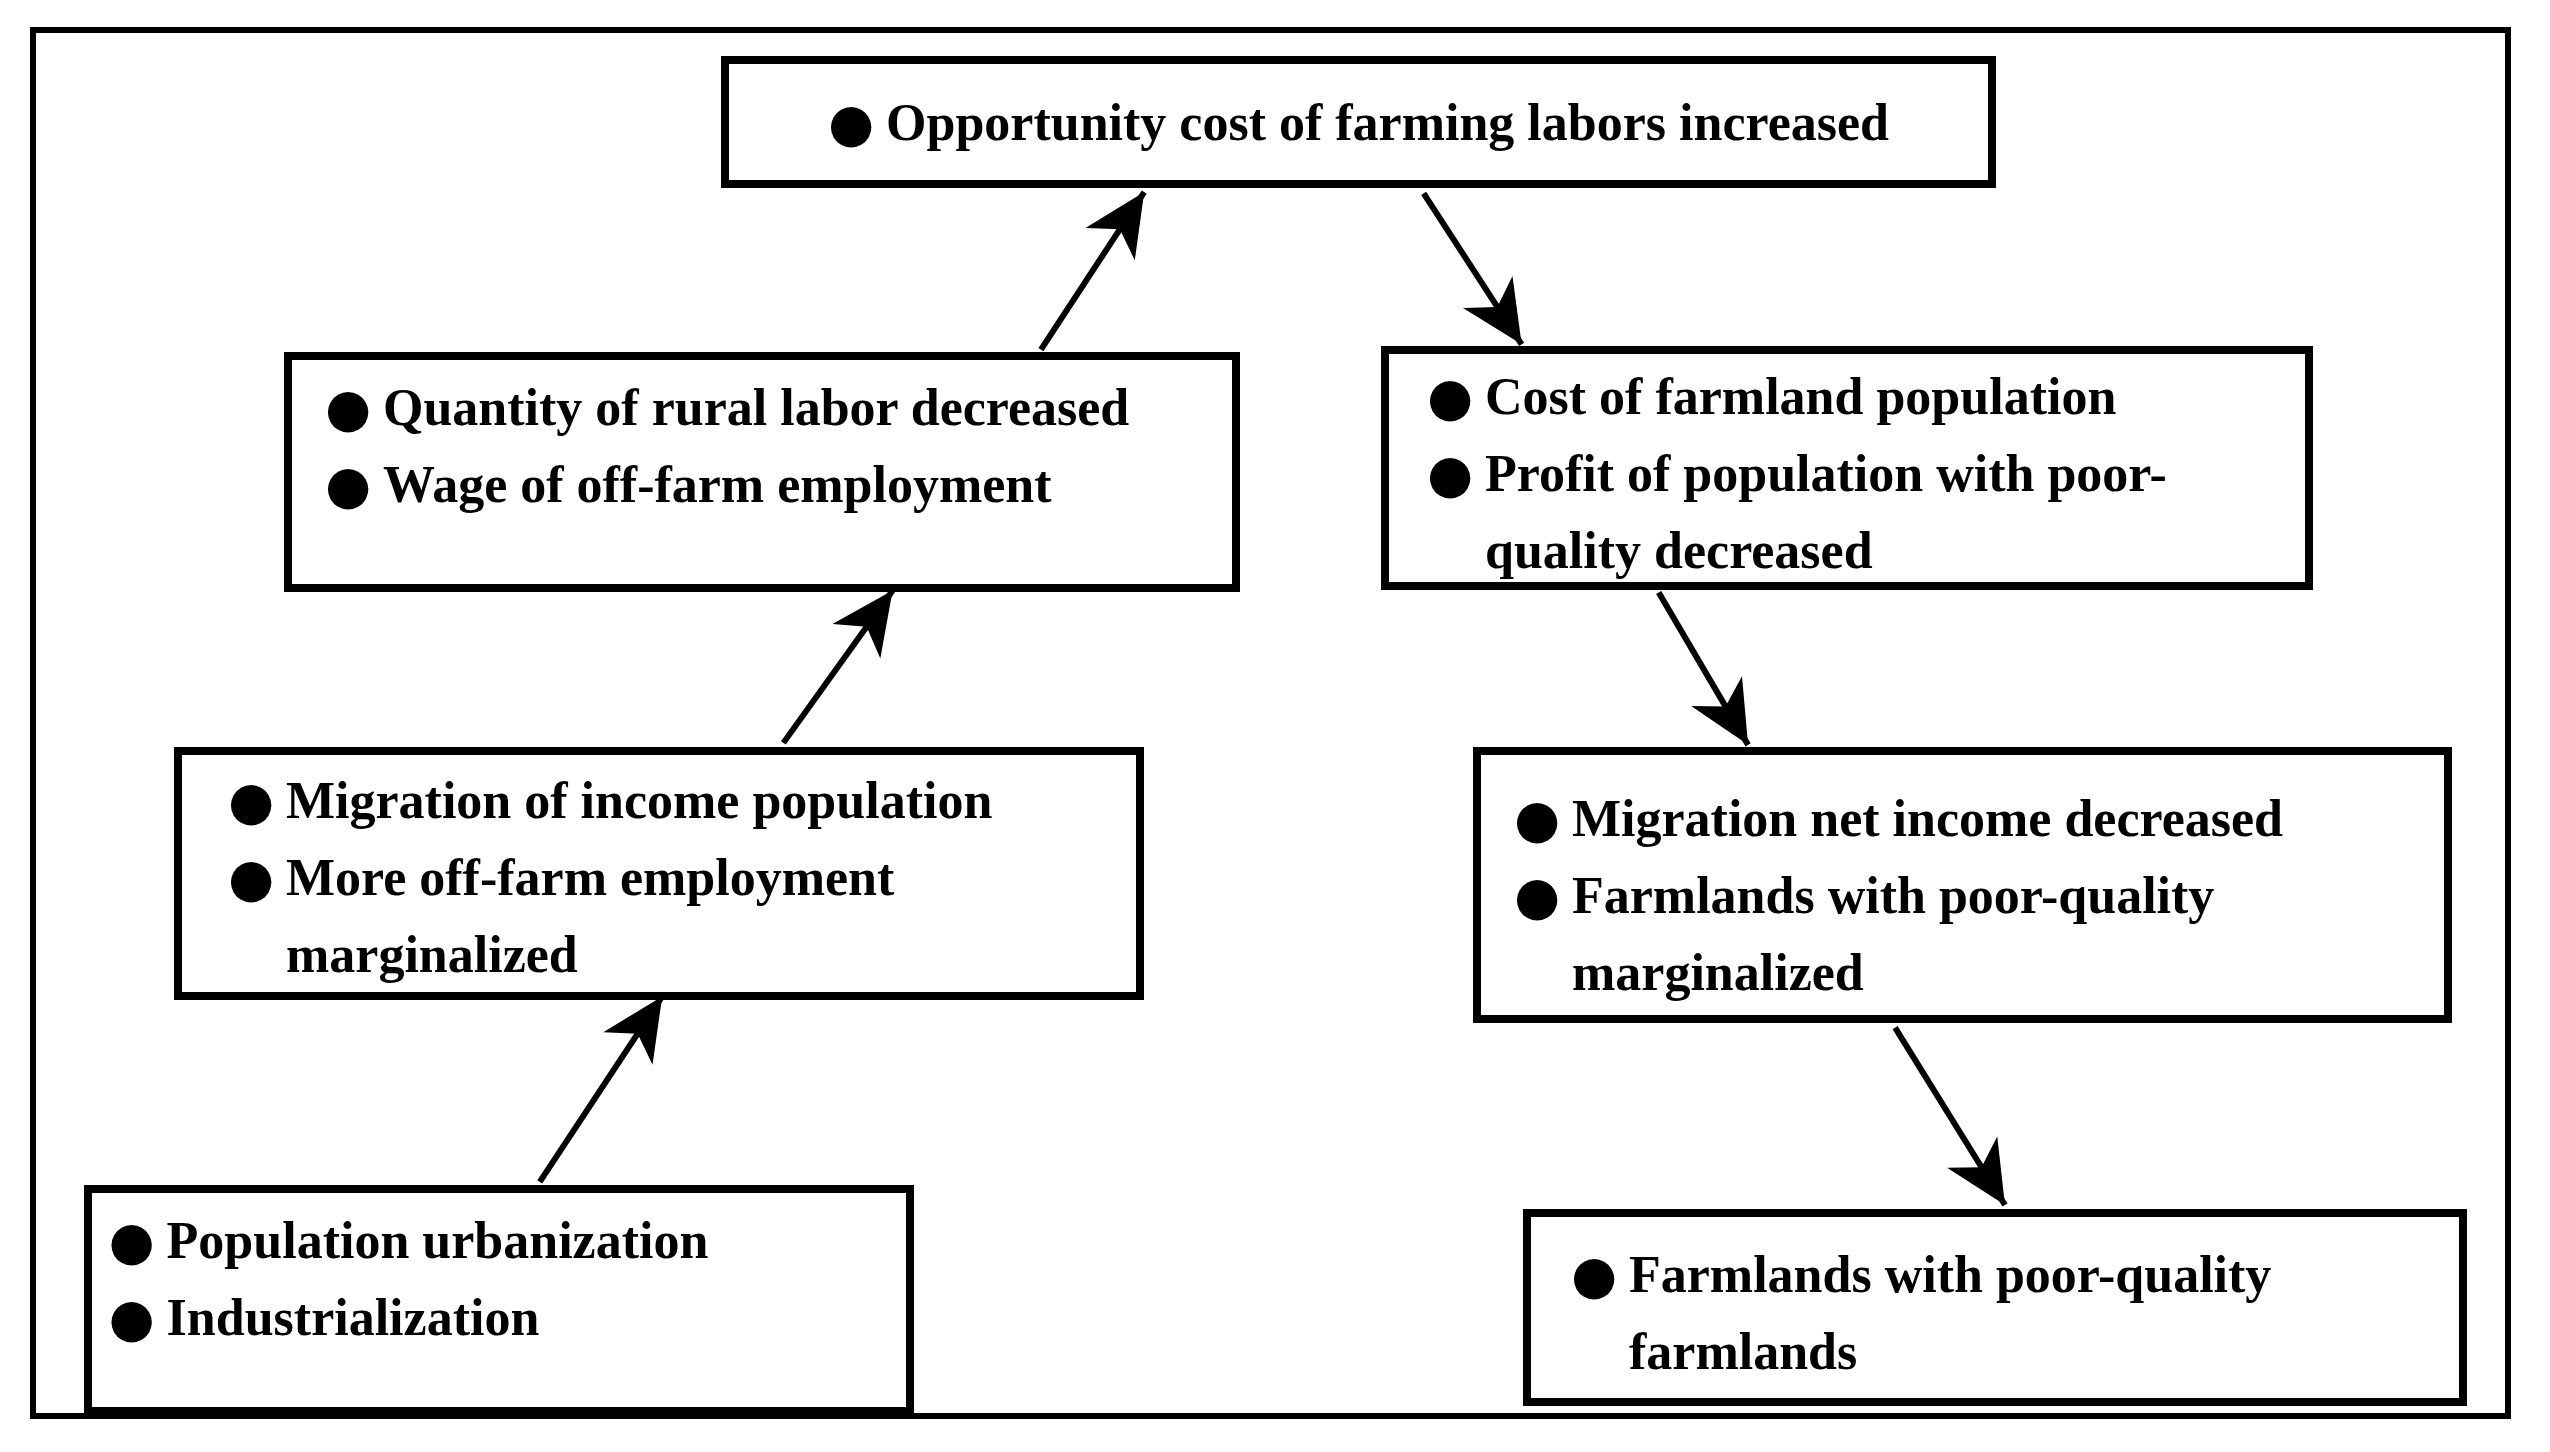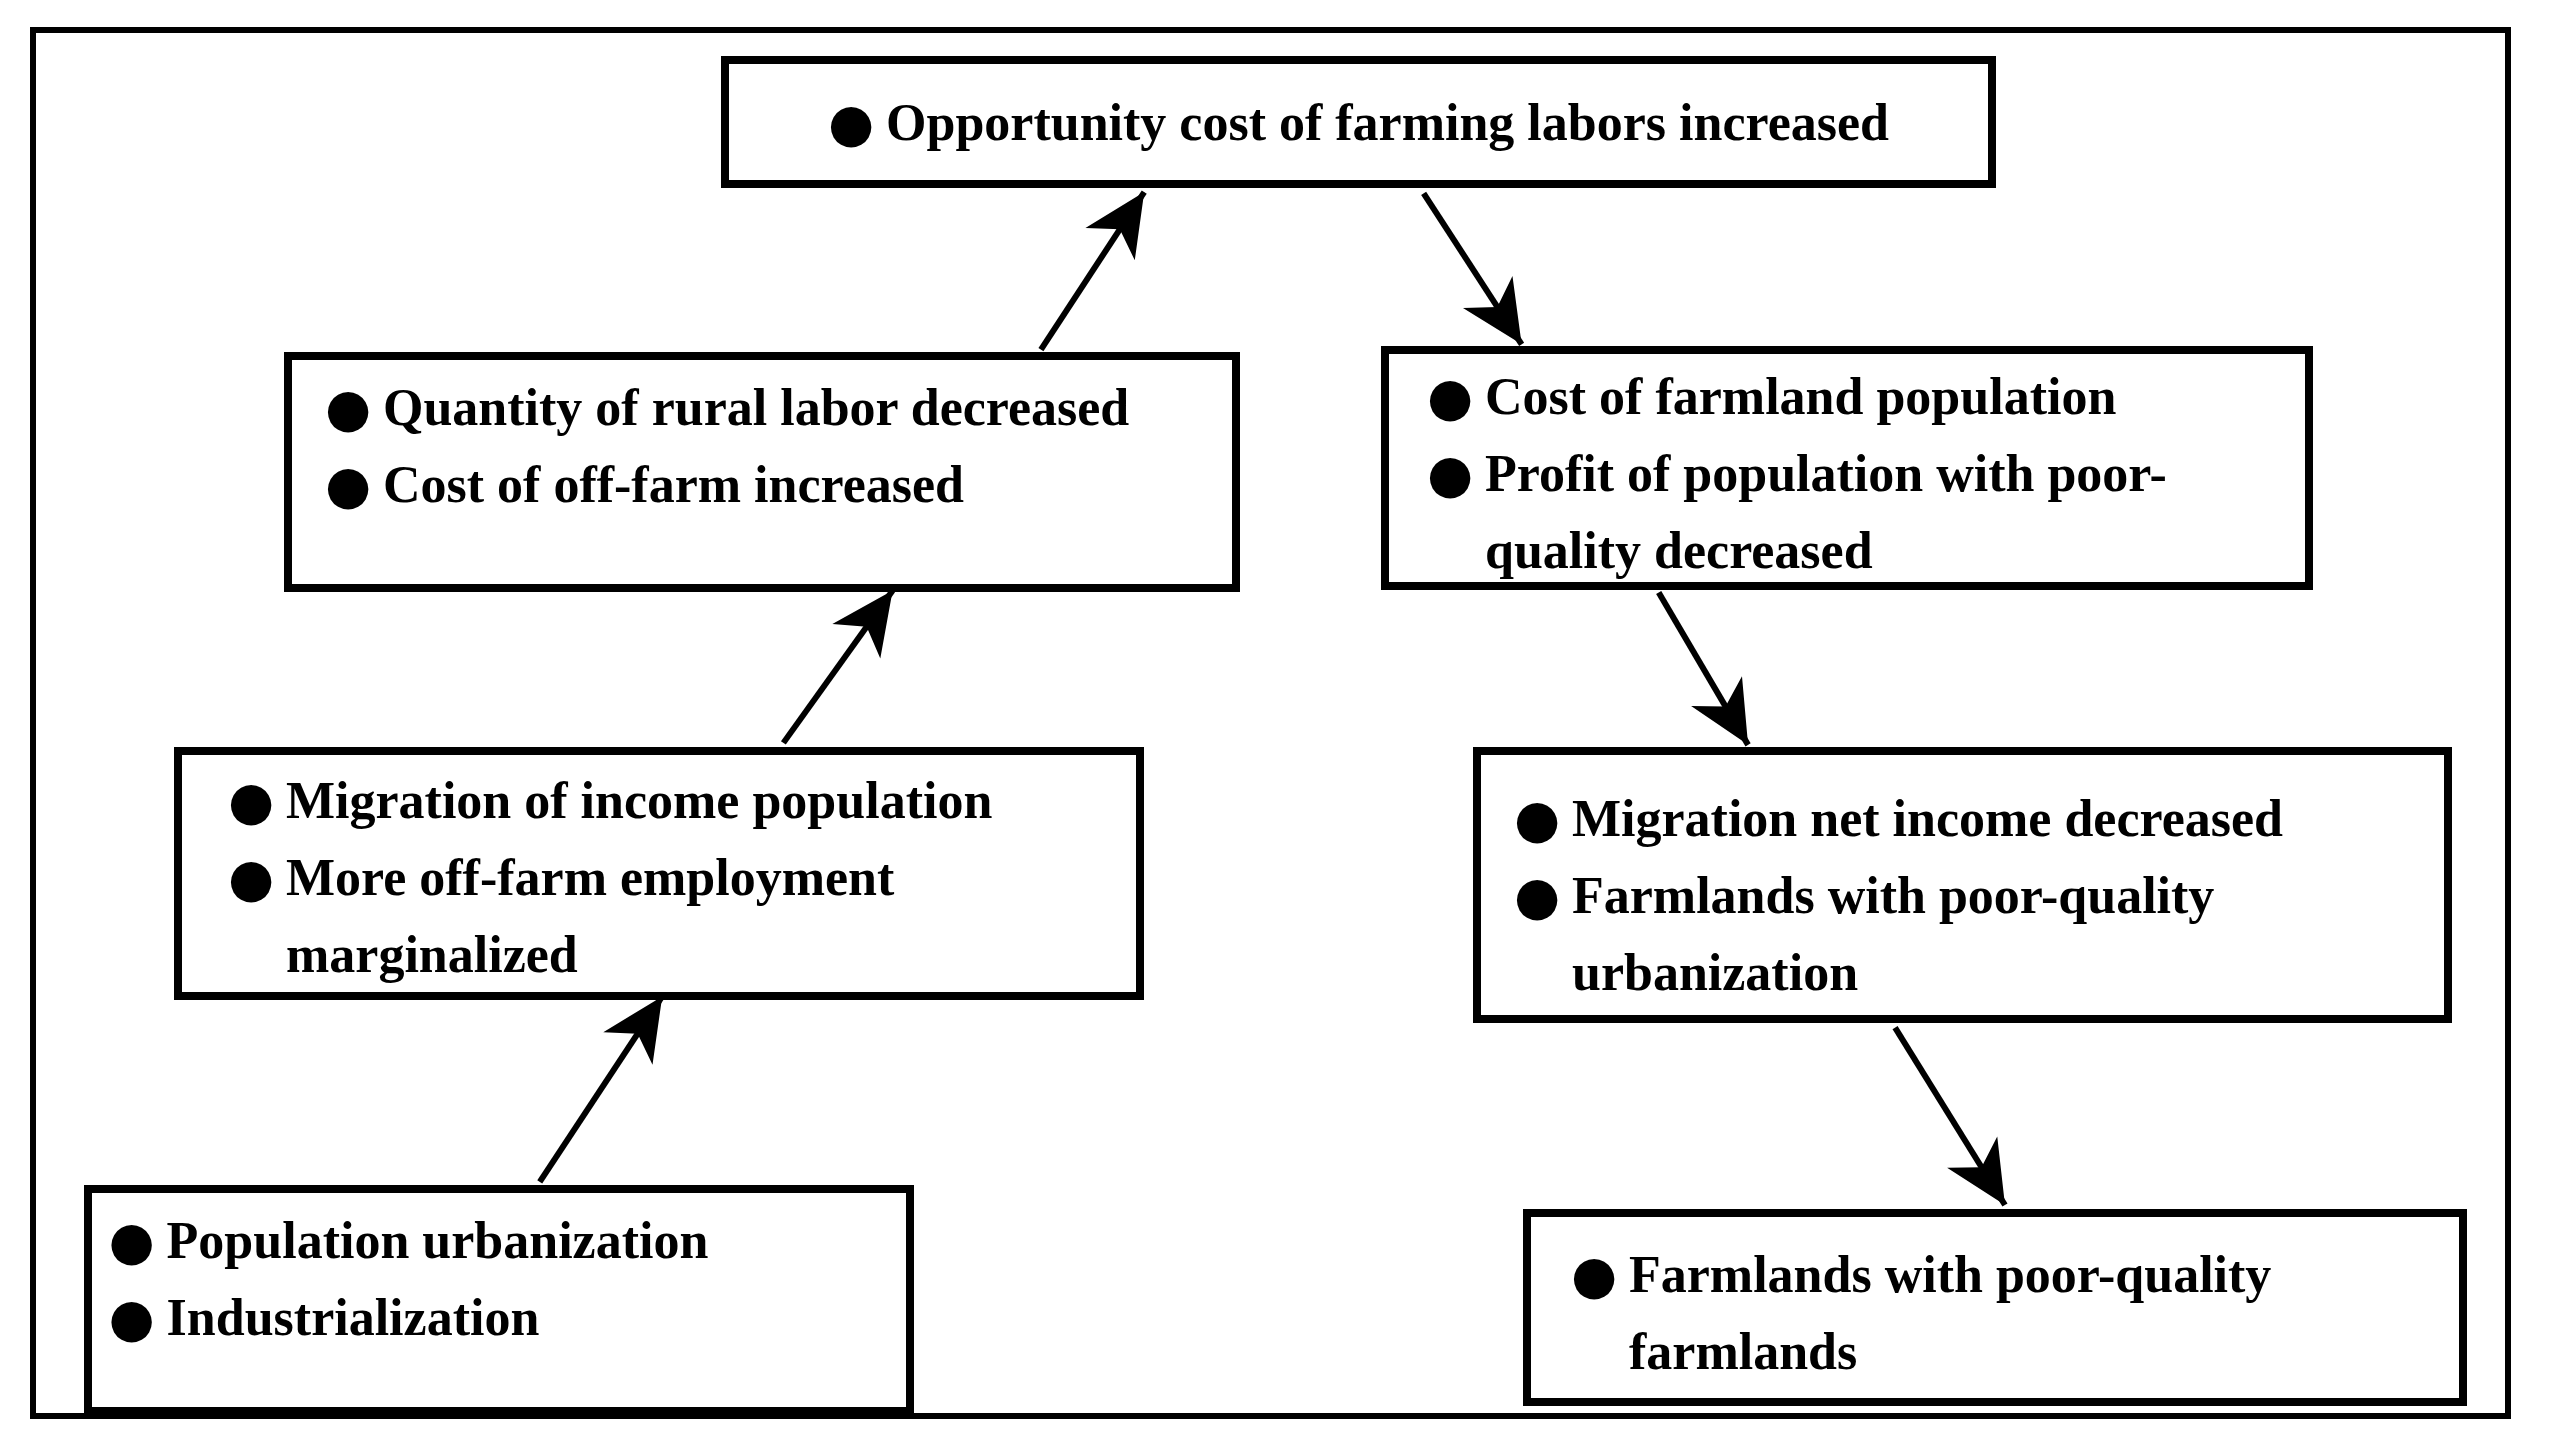--- a/index.html
+++ b/index.html
@@ -83,21 +83,21 @@
     </div>
   </div>
 
   <div class="node" id="node-left-mid">
     <div class="item">
       <span class="bullet">●</span>
       <span class="text">Quantity of rural labor decreased</span>
     </div>
     <div class="item">
       <span class="bullet">●</span>
-      <span class="text">Cost of off-farm increased</span>
+      <span class="text">Wage of off-farm employment</span>
     </div>
   </div>
 
   <div class="node" id="node-right-mid">
     <div class="item">
       <span class="bullet">●</span>
       <span class="text">Cost of farmland population</span>
     </div>
     <div class="item">
       <span class="bullet">●</span>
@@ -116,21 +116,21 @@
     </div>
   </div>
 
   <div class="node" id="node-right-low">
     <div class="item">
       <span class="bullet">●</span>
       <span class="text">Migration net income decreased</span>
     </div>
     <div class="item">
       <span class="bullet">●</span>
-      <span class="text">Farmlands with poor-quality urbanization</span>
+      <span class="text">Farmlands with poor-quality marginalized</span>
     </div>
   </div>
 
   <div class="node" id="node-bottom-left">
     <div class="item">
       <span class="bullet">●</span>
       <span class="text">Population urbanization</span>
     </div>
     <div class="item">
       <span class="bullet">●</span>

